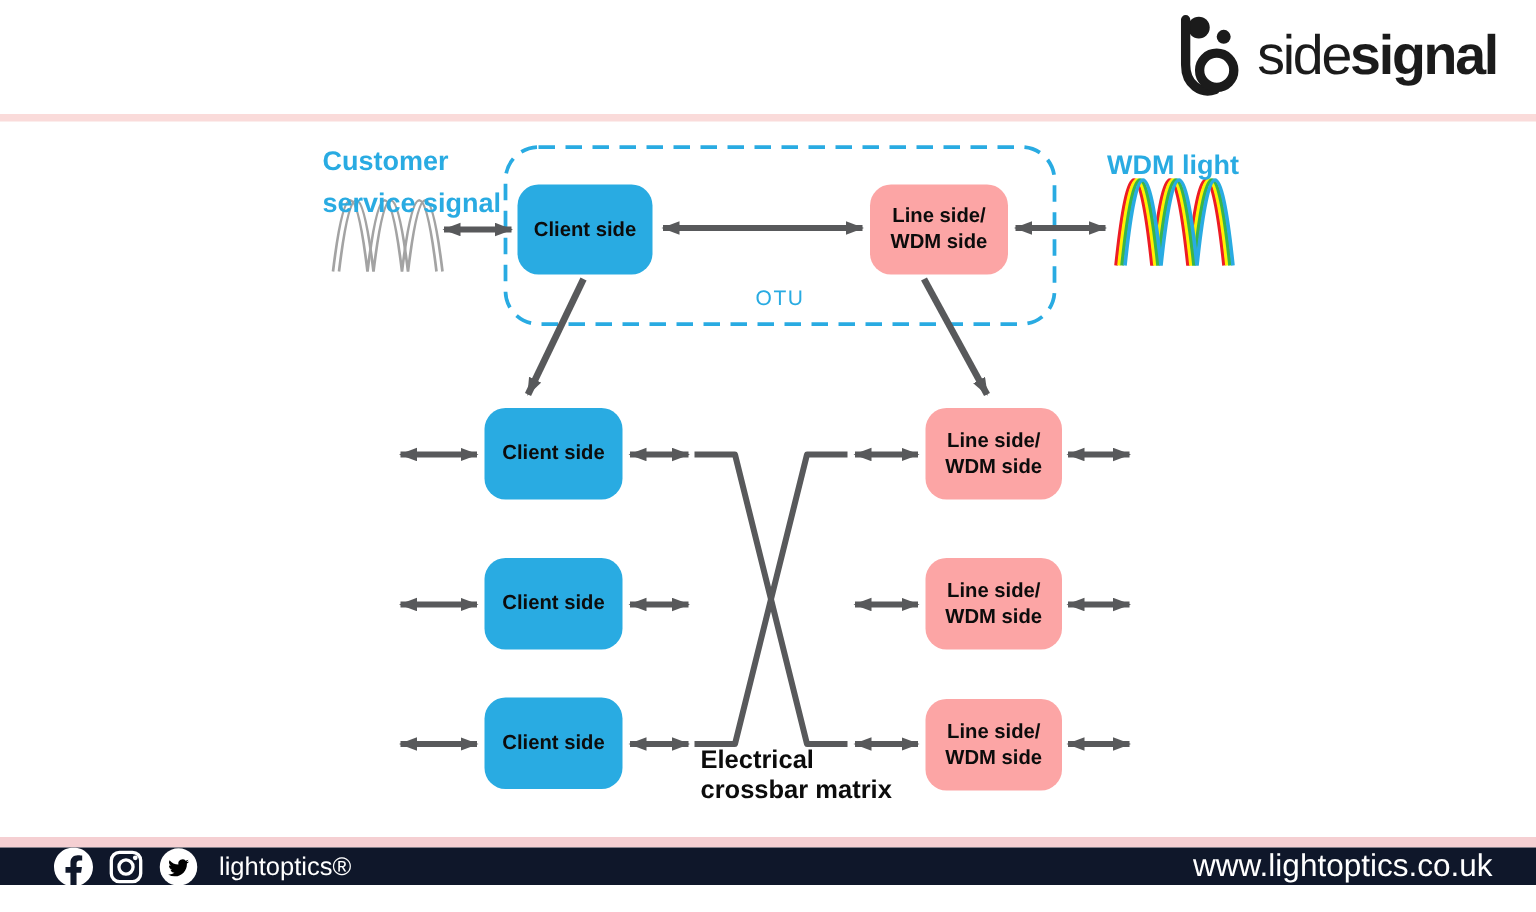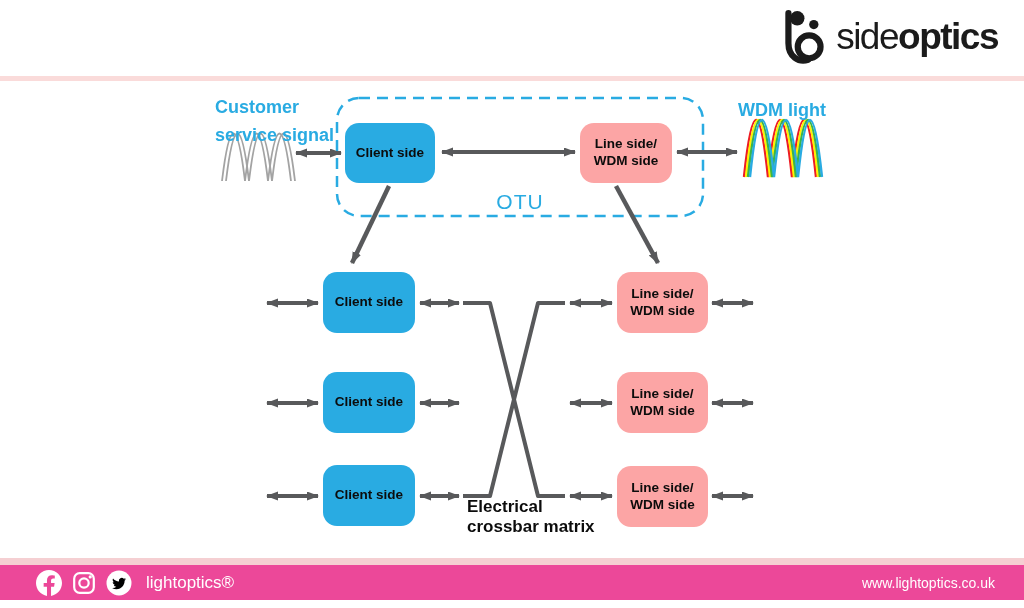--- a/index.html
+++ b/index.html
@@ -21,45 +21,45 @@
   
   .diagram-svg { position:absolute; left:0; top:0; width:1024px; height:608px; pointer-events:none; }
 
   .node { position:absolute; display:flex; align-items:center; justify-content:center; text-align:center;
           font-weight:bold; color:#0c0c0c; font-size:13.5px; line-height:1.25; white-space:pre-line; }
   .node-blue { background:#29ABE2; border-radius:14px; }
   .node-orange { background:#fca5a5; border-radius:14px; }
   .matrix-box { position:absolute; left:463px; top:272px; width:102px; height:262px; background:#FFD93F; border-radius:16px; }
 
   .lbl-cyan { position:absolute; color:#29ABE2; font-weight:bold; font-size:18px; line-height:1.55; white-space:pre-line; }
-  .otu-label { position:absolute; left:460px; top:190px; width:120px; text-align:center; color:#29ABE2; font-size:21px; font-weight:400; letter-spacing:1px; }
+  .otu-label { position:absolute; left:460px; top:190px; width:120px; text-align:center; color:#29ABE2; font-size:14px; font-weight:400; letter-spacing:1px; }
   .matrix-label { position:absolute; left:467px; top:497px; width:130px; color:#0c0c0c; font-weight:bold; font-size:17px; line-height:1.15; white-space:pre-line; }
 
   
-  .footer { position:absolute; left:0; top:565px; width:1024px; height:35px; background:#ec4899;
+  .footer { position:absolute; left:0; top:565px; width:1024px; height:25px; background:#0f172a;
             display:flex; align-items:center; padding:0 29px 0 36px; }
   .social { display:flex; align-items:center; gap:9px; }
   .social svg { display:block; }
   .brand { color:#fff; font-size:17px; margin-left:14px; }
-  .site-url { color:#fff; font-size:14px; margin-left:auto; }
+  .site-url { color:#fff; font-size:21px; margin-left:auto; }
 </style>
 </head>
 <body>
 
 <div class="page">
 
 
   <div class="logo">
     <svg width="54" height="58" viewBox="0 0 52 56">
       <circle cx="18.5" cy="10" r="7" fill="#1b1b1b"></circle>
       <circle cx="34.5" cy="16" r="4.5" fill="#1b1b1b"></circle>
       <path d="M10,5 L10,34 C10,47 20,53 29,50" stroke="#1b1b1b" stroke-width="6" fill="none" stroke-linecap="round"></path>
       <circle cx="30" cy="37.5" r="11" stroke="#1b1b1b" stroke-width="6" fill="none"></circle>
     </svg>
-    <div class="logo-text"><span class="logo-light">side</span><span class="logo-bold">optics</span></div>
+    <div class="logo-text"><span class="logo-light">side</span><span class="logo-bold">signal</span></div>
   </div>
 
   <div class="divider-top"></div>
 
   <svg class="diagram-svg" viewBox="0 0 1024 608">
     <defs>
       <marker id="ah" markerUnits="userSpaceOnUse" markerWidth="14" markerHeight="11" refX="11" refY="4.5" orient="auto-start-reverse">
         <path d="M0,0 L12,4.5 L0,9 Z" fill="#58595B"></path>
       </marker>
     </defs>

